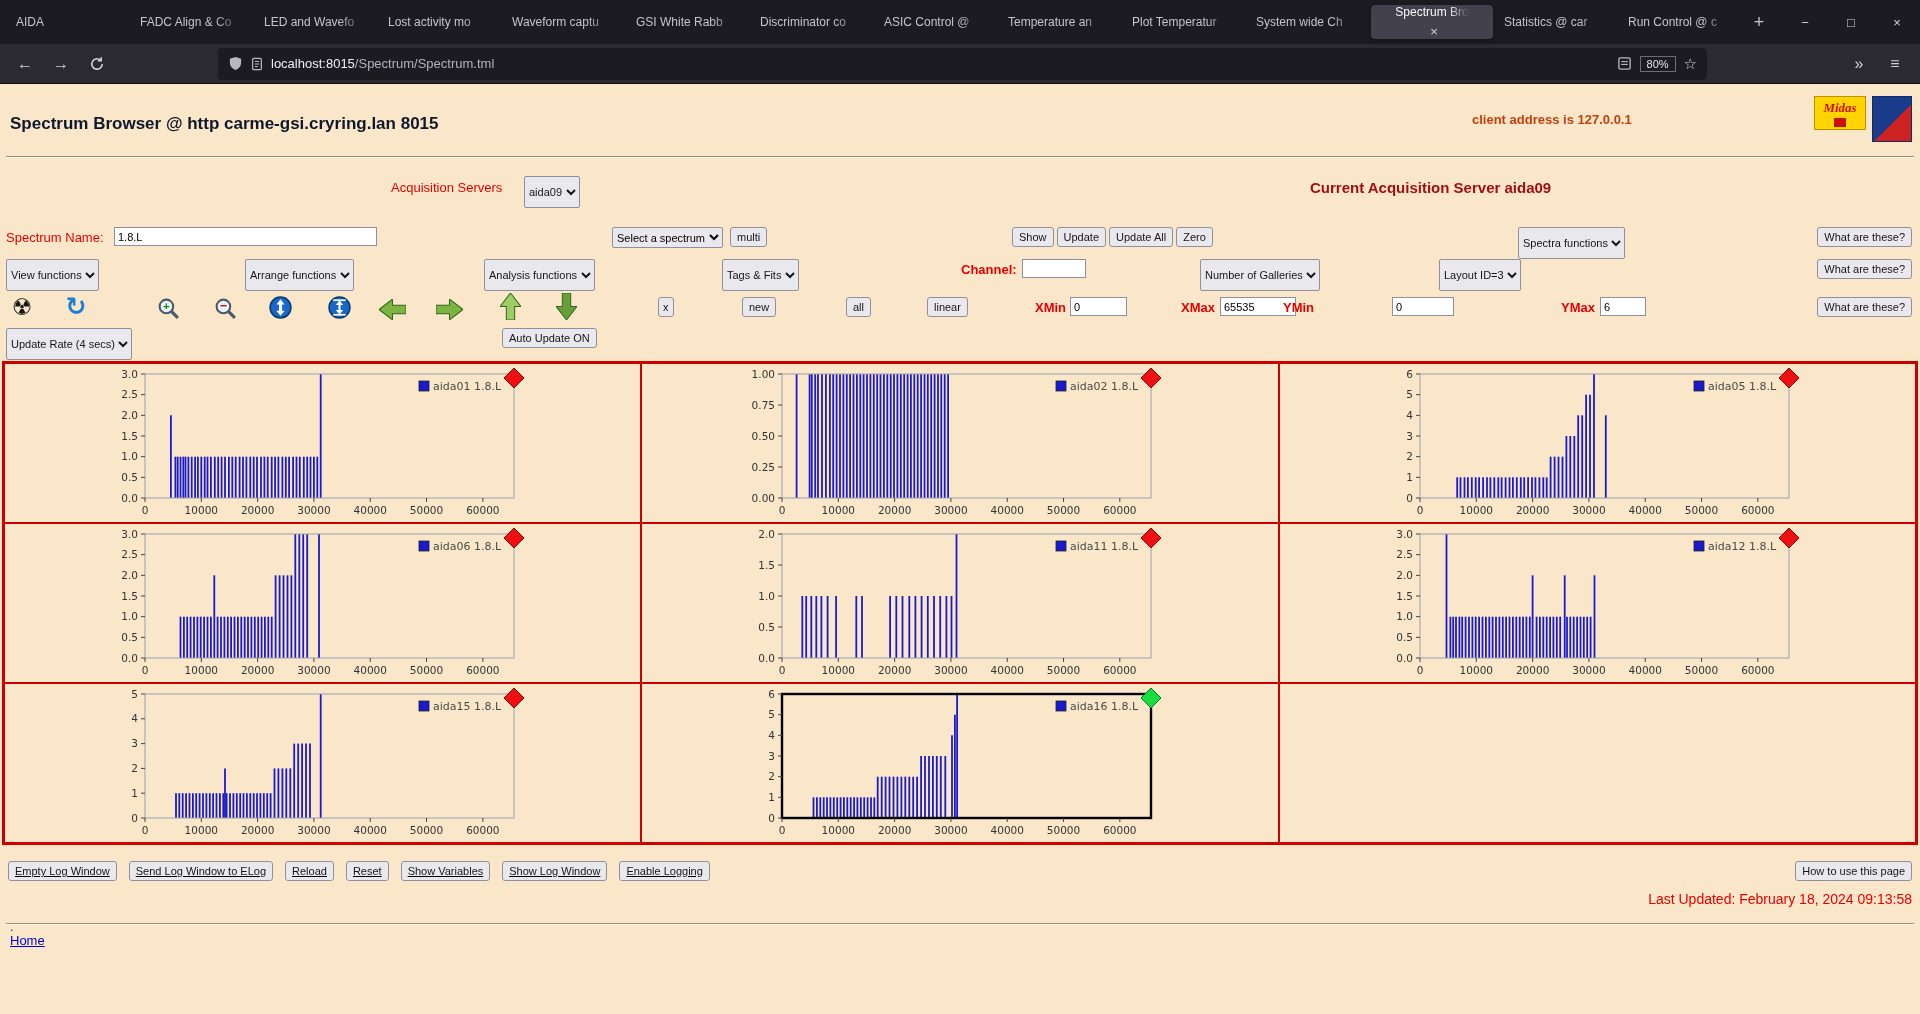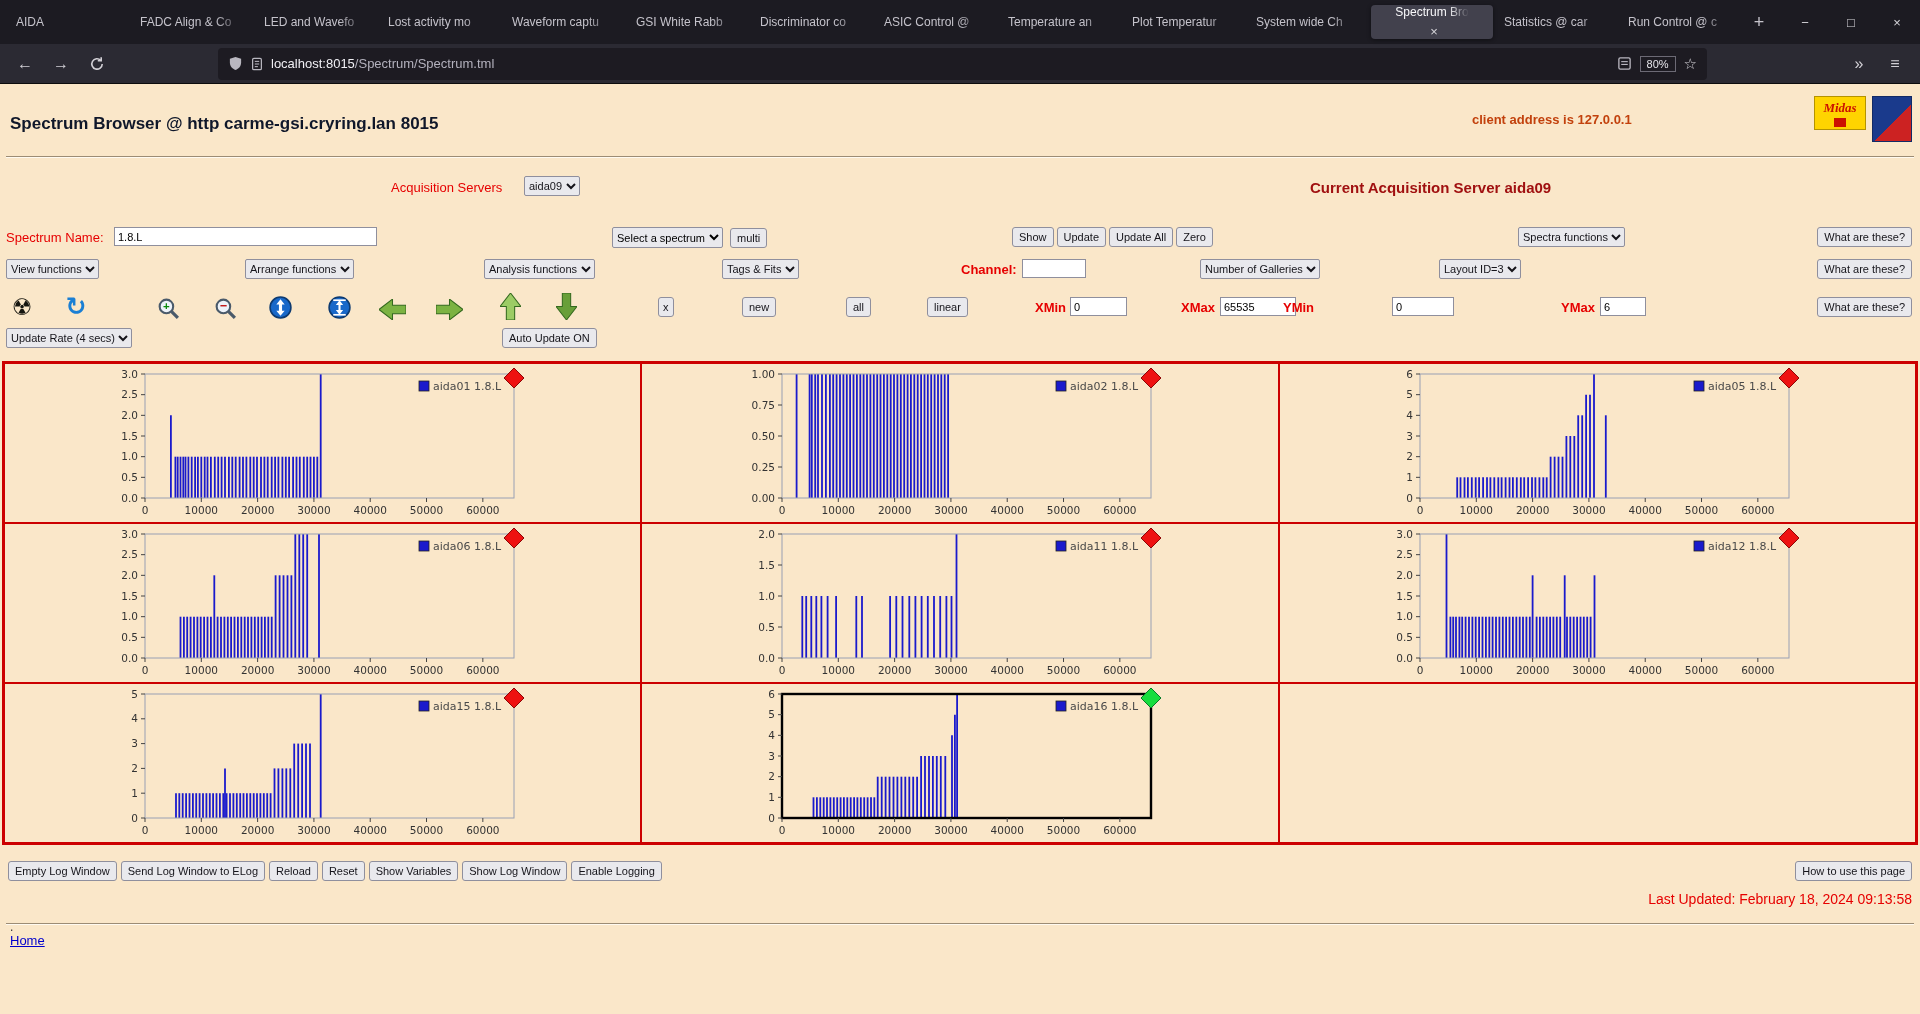--- a/index.html
+++ b/index.html
@@ -43,39 +43,39 @@
     flex-direction: column; align-items: center; justify-content: center; color: #cc1100; font-weight: bold;
     font-style: italic; font-size: 13px; font-family: "Liberation Serif", serif; }
   .logo-midas .sq { width: 12px; height: 9px; background: #cc1100; margin-top: 2px; }
   .logo-daq { width: 40px; height: 46px; background: linear-gradient(135deg, #1a3a8c 55%, #cc2222 55%);
     border: 1px solid #122a66; }
   .hr { position: absolute; left: 6px; right: 6px; height: 0;
     border-top: 1px solid #9c8c75; border-bottom: 1px solid #fffaf0; }
   .rlabel { position: absolute; color: #e60000; font-size: 13px; white-space: nowrap; }
   .rlabel.b { font-weight: bold; }
   .maroon { position: absolute; color: #a01010; font-weight: bold; font-size: 15px; white-space: nowrap; }
-  .sel { position: absolute; font-size: 11px; height: 20px; background: #e9e9ed;
+  .sel { position: absolute; font-size: 11px; height: 32px; background: #e9e9ed;
     border: 1px solid #8f8f9d; border-radius: 2px; color: #15141a; }
   .sel2 { font-size: 11px; height: 21px; background: #e9e9ed; border: 1px solid #8f8f9d; border-radius: 2px; }
   .inp { position: absolute; font-size: 11px; height: 19px; border: 1px solid #8f8f9d; background: #fff; padding: 0 3px; }
   .btn { font-size: 11px; height: 20px; background: #e9e9ed; border: 1px solid #8f8f9d;
     border-radius: 3px; padding: 1px 6px; color: #15141a; white-space: nowrap; }
   .abtn { position: absolute; }
-  .btn-group { position: absolute; display: flex; gap: 3px; align-items: center; }
+  .btn-group { position: absolute; display: flex; gap: 3px; }
   .icon { position: absolute; width: 28px; height: 28px; display: flex; align-items: center; justify-content: center; }
   .glyph-rad { font-size: 23px; color: #15150f; line-height: 1; }
   .glyph-refresh { font-size: 25px; color: #1a7fd4; font-weight: bold; line-height: 1; }
 
   .gallery { position: absolute; left: 2px; top: 277px; width: 1916px; height: 484px;
     border: 2px solid #cc0000; display: grid; grid-template-columns: repeat(3, 1fr);
     grid-template-rows: repeat(3, 1fr); }
   .gcell { border: 1px solid #cc0000; overflow: hidden; position: relative; }
   .gcell svg { display: block; }
 
-  .footbtns { position: absolute; left: 8px; top: 777px; display: flex; gap: 4px; }
+  .footbtns { position: absolute; left: 8px; top: 777px; display: flex; gap: 12px; text-decoration: underline; }
   .help { position: absolute; right: 8px; top: 777px; }
   .lastupd { position: absolute; right: 8px; top: 807px; color: #e60000; font-size: 14px; }
   .dot { position: absolute; left: 10px; top: 836px; color: #333; font-size: 12px; }
   .home { position: absolute; left: 10px; top: 849px; color: #0000cc; text-decoration: underline; font-size: 13px; }
 </style>
 </head>
 <body>
 
 <div class="chrome">
   <div class="tabbar">

